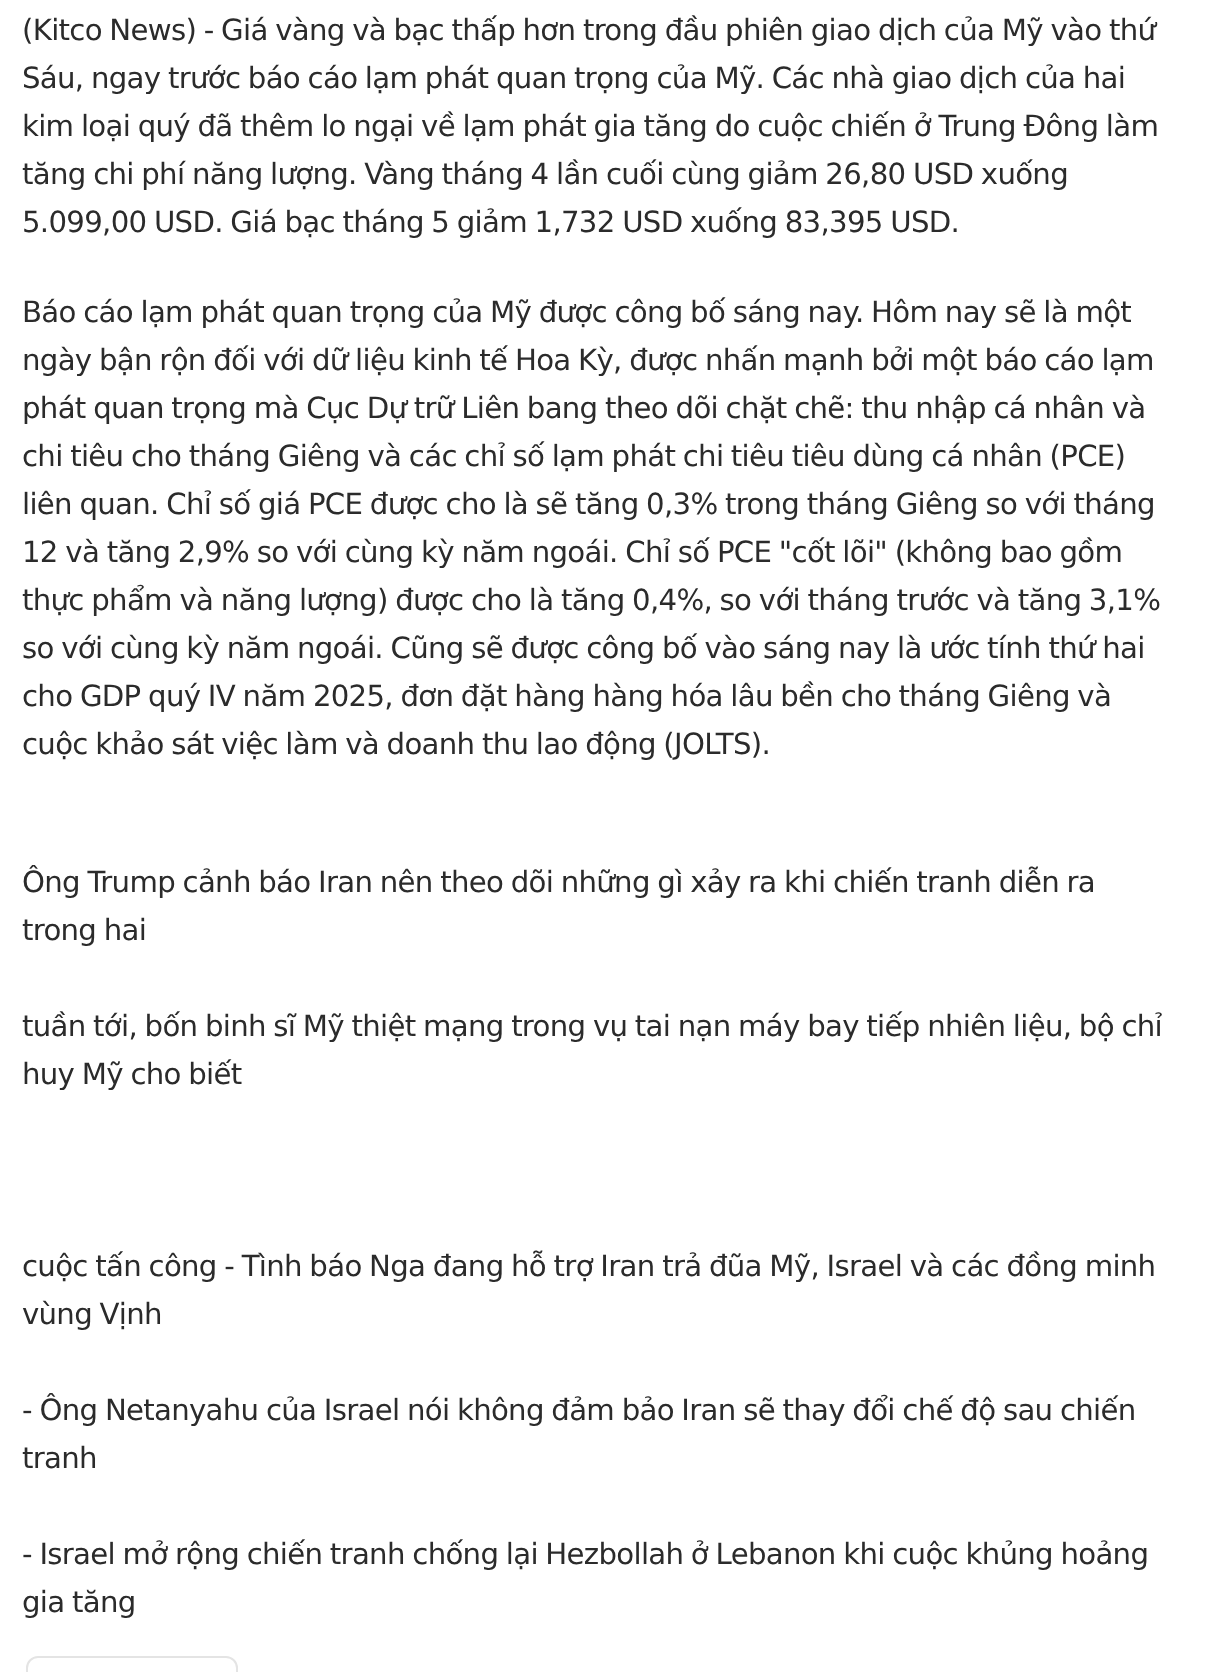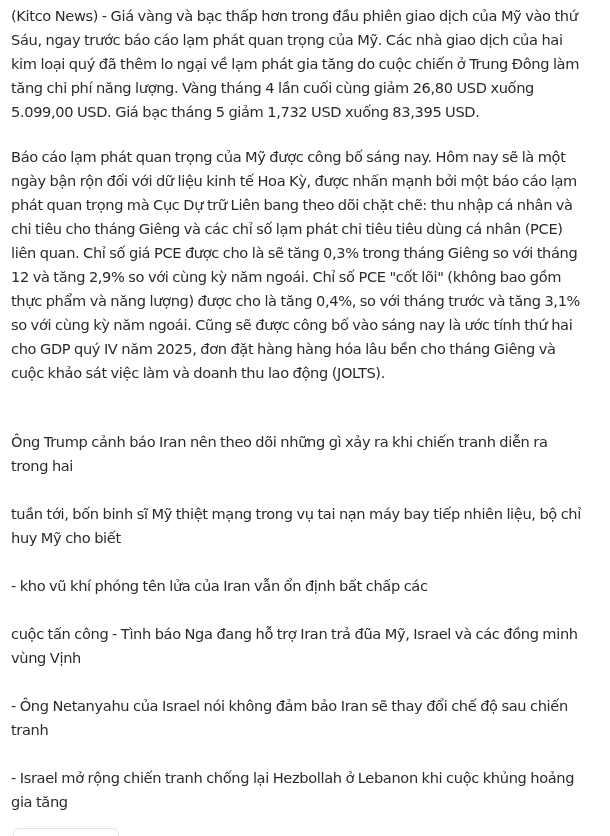--- a/index.html
+++ b/index.html
@@ -45,21 +45,21 @@
   </style>
 </head>
 <body>
 
 <div class="article">
   <p>(Kitco News) - Giá vàng và bạc thấp hơn trong đầu phiên giao dịch của Mỹ vào thứ Sáu, ngay trước báo cáo lạm phát quan trọng của Mỹ. Các nhà giao dịch của hai kim loại quý đã thêm lo ngại về lạm phát gia tăng do cuộc chiến ở Trung Đông làm tăng chi phí năng lượng. Vàng tháng 4 lần cuối cùng giảm 26,80 USD xuống 5.099,00 USD. Giá bạc tháng 5 giảm 1,732 USD xuống 83,395 USD.</p>
   <p>Báo cáo lạm phát quan trọng của Mỹ được công bố sáng nay. Hôm nay sẽ là một ngày bận rộn đối với dữ liệu kinh tế Hoa Kỳ, được nhấn mạnh bởi một báo cáo lạm phát quan trọng mà Cục Dự trữ Liên bang theo dõi chặt chẽ: thu nhập cá nhân và chi tiêu cho tháng Giêng và các chỉ số lạm phát chi tiêu tiêu dùng cá nhân (PCE) liên quan. Chỉ số giá PCE được cho là sẽ tăng 0,3% trong tháng Giêng so với tháng 12 và tăng 2,9% so với cùng kỳ năm ngoái. Chỉ số PCE "cốt lõi" (không bao gồm thực phẩm và năng lượng) được cho là tăng 0,4%, so với tháng trước và tăng 3,1% so với cùng kỳ năm ngoái. Cũng sẽ được công bố vào sáng nay là ước tính thứ hai cho GDP quý IV năm 2025, đơn đặt hàng hàng hóa lâu bền cho tháng Giêng và cuộc khảo sát việc làm và doanh thu lao động (JOLTS).</p>
   <p class="bullets">
     <span>Ông Trump cảnh báo Iran nên theo dõi những gì xảy ra khi chiến tranh diễn ra trong hai</span><br>
     <span> tuần tới, bốn binh sĩ Mỹ thiệt mạng trong vụ tai nạn máy bay tiếp nhiên liệu, bộ chỉ huy Mỹ cho biết</span><br>
-    <span> - kho vũ khí phóng tên lửa của Iran vẫn ổn định bất chấp các</span><br>
+    <br>
     <span> cuộc tấn công - Tình báo Nga đang hỗ trợ Iran trả đũa Mỹ, Israel và các đồng minh vùng Vịnh</span><br>
     <span> - Ông Netanyahu của Israel nói không đảm bảo Iran sẽ thay đổi chế độ sau chiến tranh</span><br>
     <span> - Israel mở rộng chiến tranh chống lại Hezbollah ở Lebanon khi cuộc khủng hoảng gia tăng</span><br>
     <br>
     
   </p>
 </div>
 
 <div class="partial-box"></div>
 

